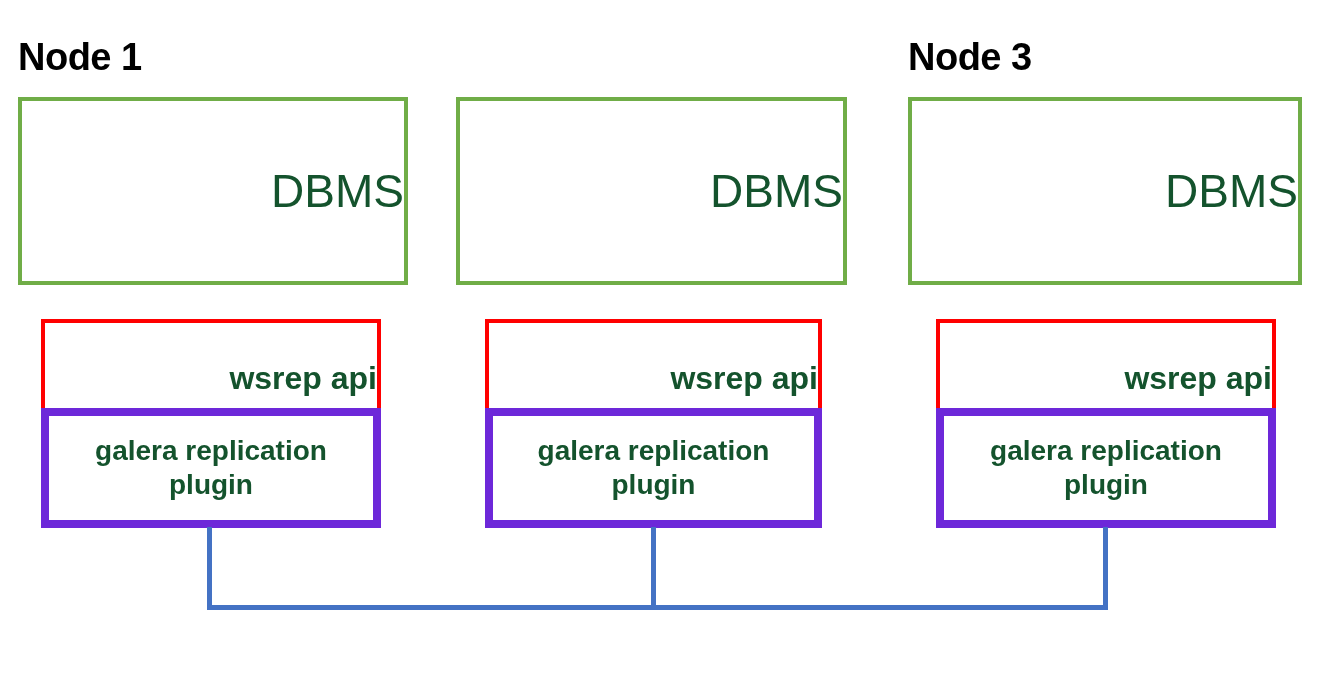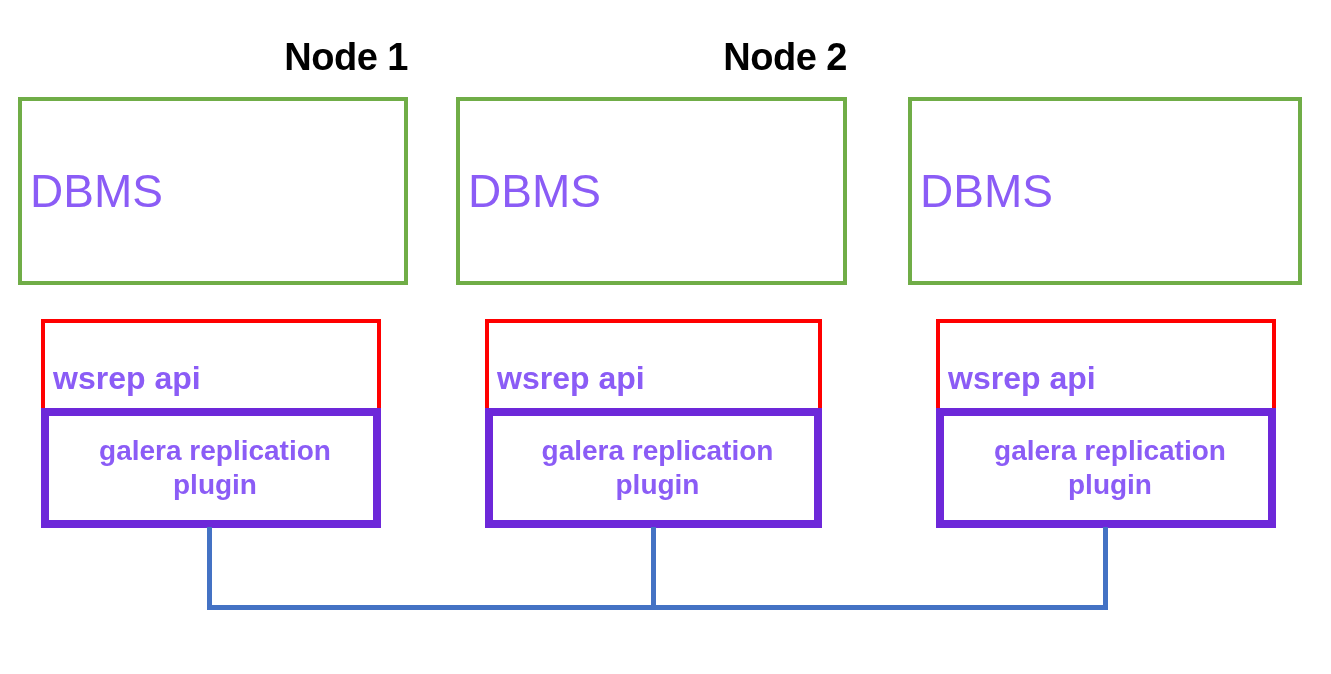--- a/index.html
+++ b/index.html
@@ -11,39 +11,38 @@
     position: relative;
     width: 1331px;
     height: 674px;
     background: #ffffff;
     overflow: hidden;
     font-family: "Liberation Sans", sans-serif;
   }
 
   .node-title {
     position: absolute;
-    text-align: right;
+    text-align: left;
     font-weight: bold;
     font-size: 38px;
     line-height: 46px;
     color: #000000;
     letter-spacing: -0.5px;
     white-space: nowrap;
   }
 
   .box {
     position: absolute;
     box-sizing: border-box;
     background: #ffffff;
     display: flex;
     align-items: center;
-    justify-content: flex-start;
+    justify-content: flex-end;
     text-align: center;
-    color: #8b5cf6;
-    padding-left: 8px;
+    color: #14532d;
   }
 
   .box-dbms {
     border: 4px solid #70AD47;
     font-size: 46px;
     line-height: 54px;
     font-weight: normal;
   }
 
   .box-wsrep {
@@ -84,34 +83,34 @@
   </div>
 
   <div class="box box-wsrep" style="left:41px; top:288px; width:340px; height:117px;">
     <span class="box-label">wsrep api</span>
   </div>
 
   <div class="box box-plugin" style="left:41px; top:408px; width:340px; height:120px;">
     <span class="box-label">galera replication plugin</span>
   </div>
 
-  <div class="node-title" style="left:456px; top:34px; width:391px;">Node 2</div>
 
   <div class="box box-dbms" style="left:456px; top:97px; width:391px; height:188px;">
     <span class="box-label">DBMS</span>
   </div>
 
   <div class="box box-wsrep" style="left:485px; top:288px; width:337px; height:117px;">
     <span class="box-label">wsrep api</span>
   </div>
 
   <div class="box box-plugin" style="left:485px; top:408px; width:337px; height:120px;">
     <span class="box-label">galera replication plugin</span>
   </div>
 
+  <div class="node-title" style="left:908px; top:34px; width:394px;">Node 3</div>
 
   <div class="box box-dbms" style="left:908px; top:97px; width:394px; height:188px;">
     <span class="box-label">DBMS</span>
   </div>
 
   <div class="box box-wsrep" style="left:936px; top:288px; width:340px; height:117px;">
     <span class="box-label">wsrep api</span>
   </div>
 
   <div class="box box-plugin" style="left:936px; top:408px; width:340px; height:120px;">

